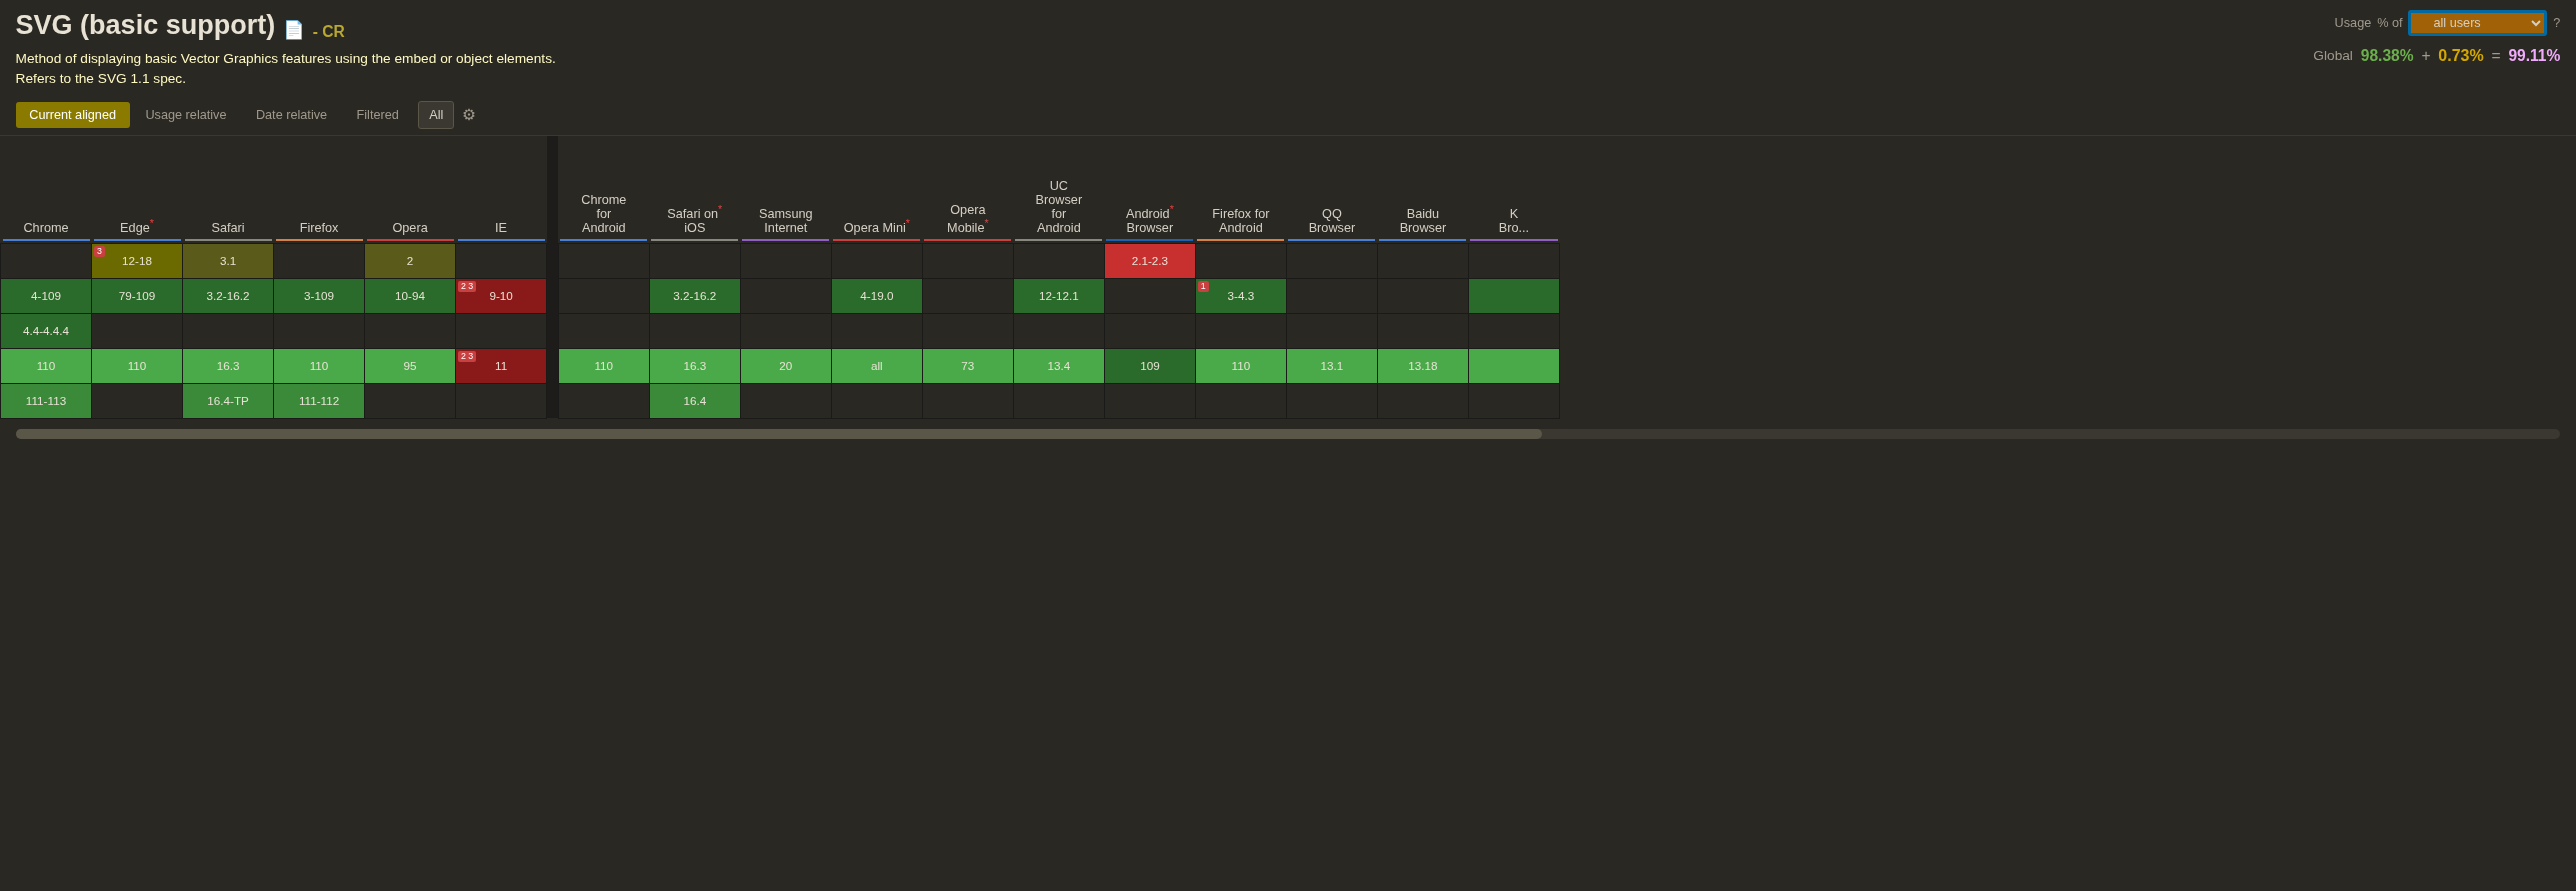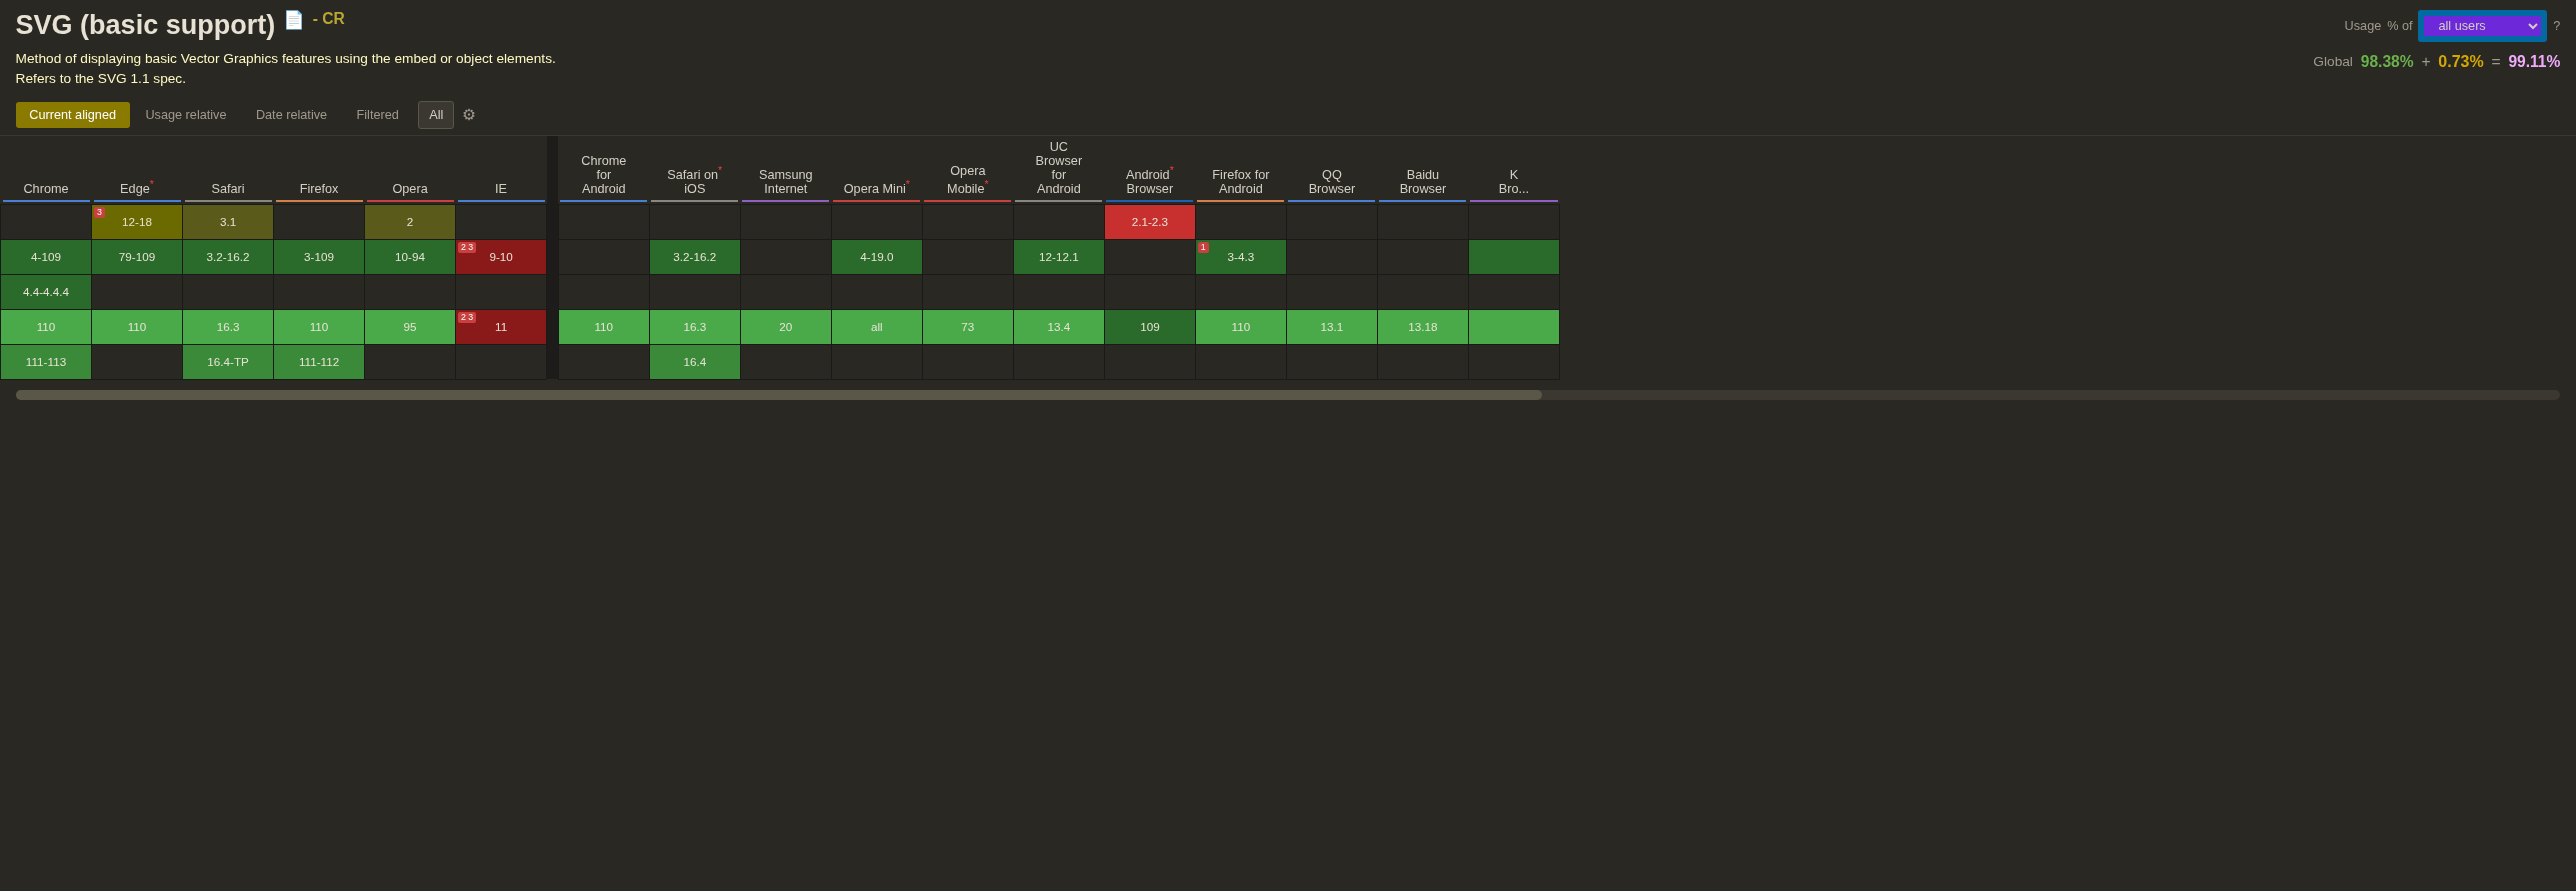--- a/index.html
+++ b/index.html
@@ -12,21 +12,21 @@
     }
     .top-bar {
       display: flex;
       align-items: flex-start;
       padding: 9.8px 15.6px 5.9px 15.6px;
       justify-content: space-between;
     }
     .title-section {}
     .title-row {
       display: flex;
-      align-items: flex-start;
+      align-items: flex-end;
       gap: 7.8px;
     }
     .title-text {
       font-size: 27px;
       font-weight: bold;
       color: #e8e2d4;
     }
     .doc-icon {
       color: #b8a832;
       font-size: 17.6px;
@@ -49,24 +49,24 @@
     }
     .usage-label {
       color: #a09a8e;
       font-size: 12.7px;
       display: flex;
       align-items: center;
       justify-content: flex-end;
       gap: 5.9px;
     }
     .usage-select {
-      background: #6d28d9;
-      border: 6px solid #0369a1;
+      background: #a16207;
+      border: 3px solid #0369a1;
       color: #d4cfc4;
-      padding: 2px 10px;
+      padding: 2px 18px;
       font-size: 12.7px;
       border-radius: 2.9px;
     }
     .usage-help {
       color: #a09a8e;
       cursor: pointer;
     }
     .global-row {
       display: flex;
       align-items: center;
@@ -131,20 +131,21 @@
       text-align: center;
       vertical-align: bottom;
       font-size: 12.7px;
       font-weight: normal;
       color: #d4cfc4;
       white-space: nowrap;
       position: relative;
     }
     .browser-header-row th .browser-name {
       display: block;
+      margin-top: 39px;
     }
     .underline-blue { border-bottom: 2.9px solid #4a7fd4; display: block; margin-top: 3.9px; }
     .underline-gray { border-bottom: 2.9px solid #888880; display: block; margin-top: 3.9px; }
     .underline-orange { border-bottom: 2.9px solid #d4804a; display: block; margin-top: 3.9px; }
     .underline-red { border-bottom: 2.9px solid #c84040; display: block; margin-top: 3.9px; }
     .underline-purple { border-bottom: 2.9px solid #9060c0; display: block; margin-top: 3.9px; }
     .underline-darkblue { border-bottom: 2.9px solid #2060b0; display: block; margin-top: 3.9px; }
     .red-asterisk { color: #e04040; font-size: 10.7px; vertical-align: super; }
     .num-badge {
       position: absolute;

